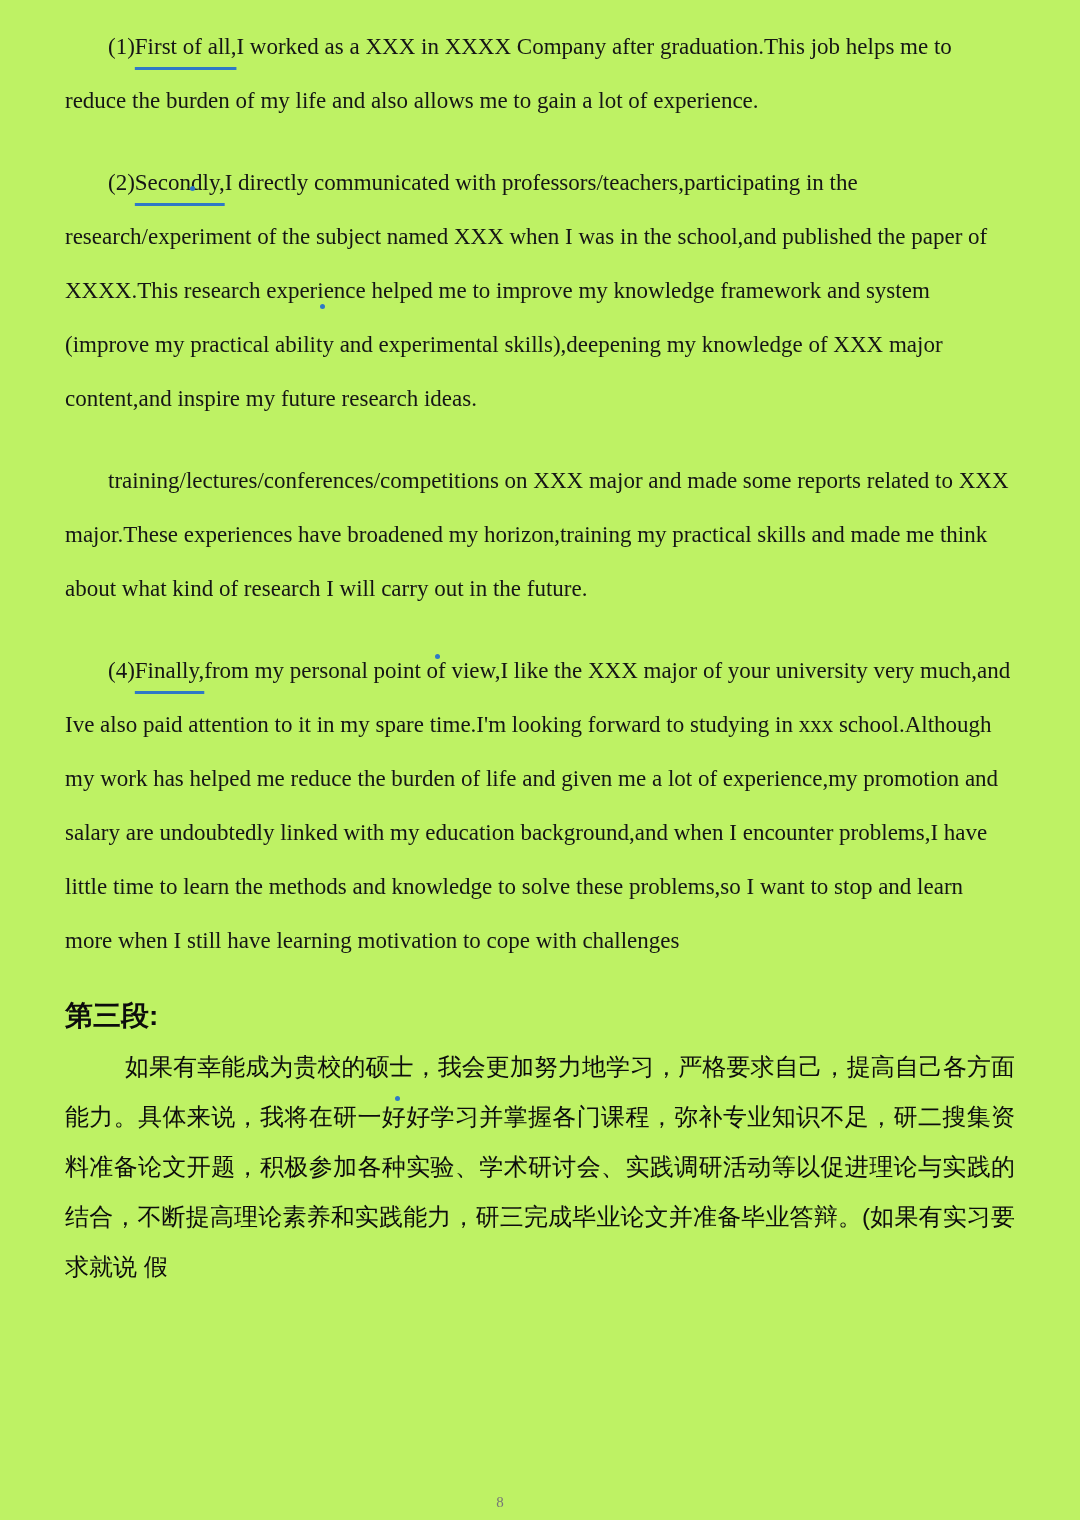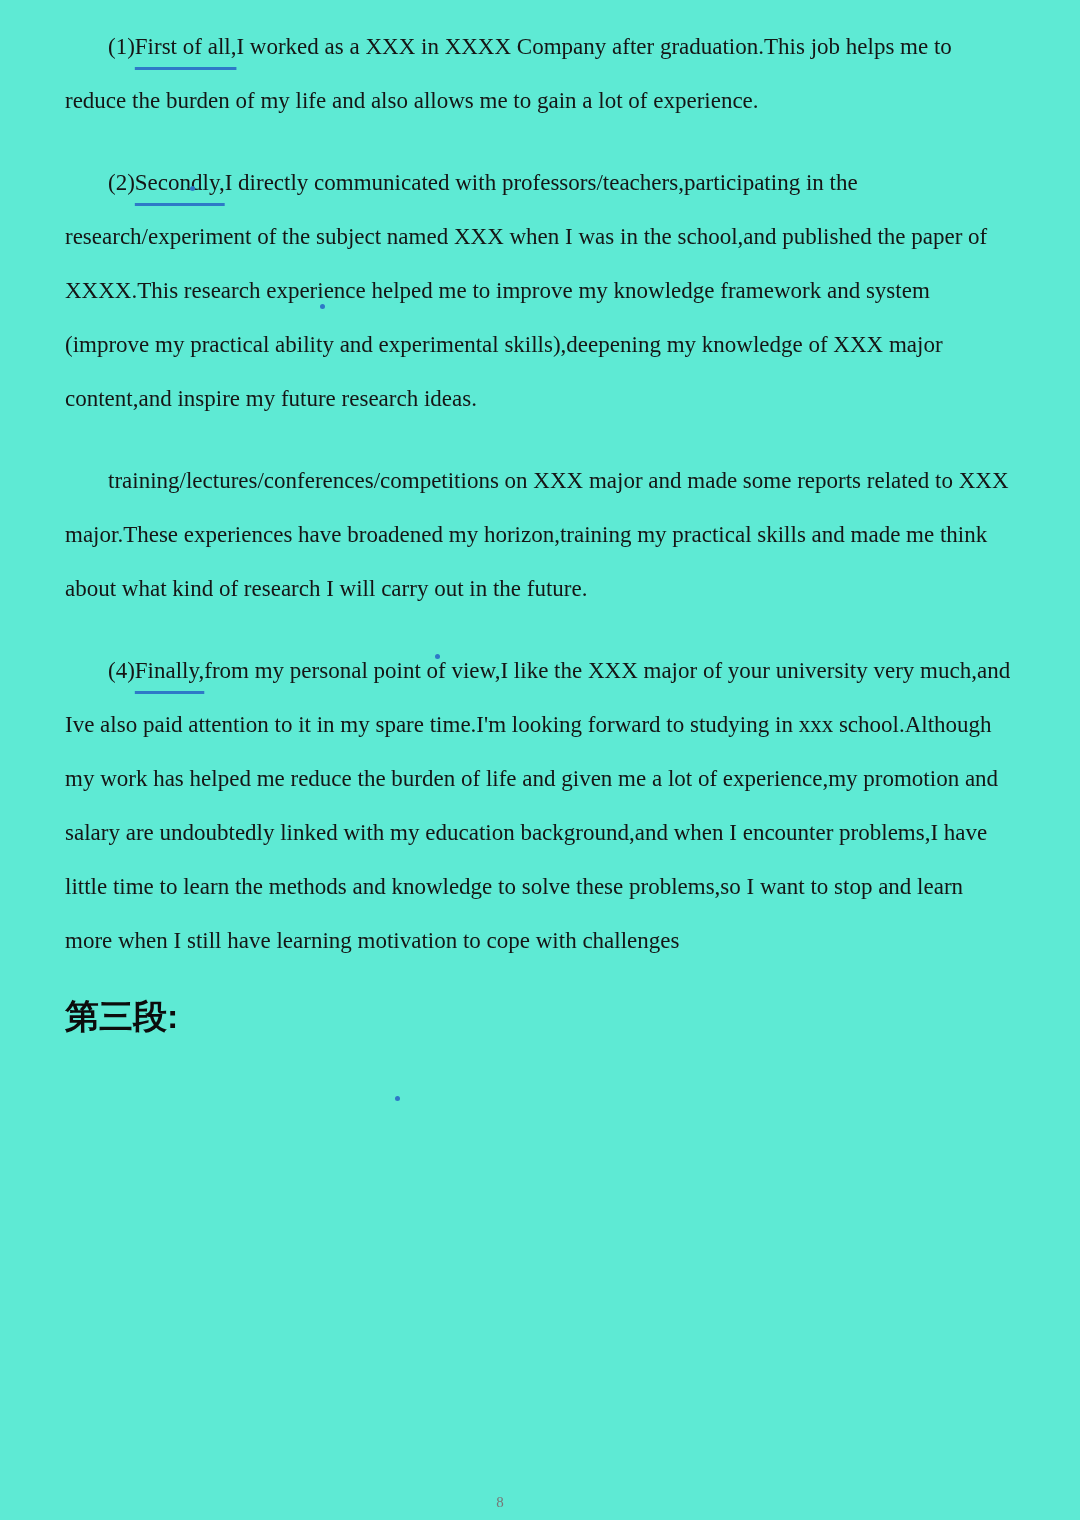--- a/index.html
+++ b/index.html
@@ -1,20 +1,20 @@
 <!DOCTYPE html>
 <html><head>
 <meta charset="utf-8">
 <style>
   html, body { margin: 0; padding: 0; background: #ffffff; }
   .page {
     position: relative;
     width: 1080px;
     height: 1520px;
-    background: #5eead4;
+    background: #bef264;
     overflow: hidden;
     font-family: "Liberation Serif", serif;
     color: #151515;
   }
   .content { padding: 20px 65px 0 65px; }
 
   .para {
     margin: 0 0 28px 0;
     font-size: 23px;
     line-height: 54px;
@@ -24,21 +24,21 @@
   .para .u {
     text-decoration: underline;
     text-decoration-color: #2e79c7;
     text-decoration-thickness: 3px;
     text-underline-offset: 13px;
   }
 
   .cn-heading {
     margin: 6px 0 6px 0;
     font-family: "Liberation Sans", sans-serif;
-    font-size: 34px;
+    font-size: 28px;
     line-height: 40px;
     font-weight: 600;
     color: #0c0c0c;
     text-indent: 0;
   }
   .cn-para {
     margin: 0;
     font-family: "Liberation Sans", sans-serif;
     font-size: 24px;
     line-height: 50px;
@@ -81,20 +81,21 @@
 
     <p class="para"><span>(2)</span><span class="u">Secondly,</span><span>I directly communicated with professors/teachers,participating in the research/experiment of the subject named XXX when I was in the school,and published the paper of XXXX.This research experience helped me to improve my knowledge framework and system (improve my practical ability and experimental skills),deepening my knowledge of XXX major content,and inspire my future research ideas.</span></p>
 
 
     <p class="para"><span>training/lectures/conferences/competitions on XXX major and made some reports related to XXX major.These experiences have broadened my horizon,training my practical skills and made me think about what kind of research I will carry out in the future.</span></p>
 
     <p class="para"><span>(4)</span><span class="u">Finally,</span><span>from my personal point of view,I like the XXX major of your university very much,and Ive also paid attention to it in my spare time.I'm looking forward to studying in xxx school.Although my work has helped me reduce the burden of life and given me a lot of experience,my promotion and salary are undoubtedly linked with my education background,and when I encounter problems,I have little time to learn the methods and knowledge to solve these problems,so I want to stop and learn more when I still have learning motivation to cope with challenges</span></p>
 
     <p class="cn-heading">第三段:</p>
 
+    <p class="cn-para">如果有幸能成为贵校的硕士，我会更加努力地学习，严格要求自己，提高自己各方面能力。具体来说，我将在研一好好学习并掌握各门课程，弥补专业知识不足，研二搜集资料准备论文开题，积极参加各种实验、学术研讨会、实践调研活动等以促进理论与实践的结合，不断提高理论素养和实践能力，研三完成毕业论文并准备毕业答辩。(如果有实习要求就说 假</p>
 
   </div>
 
   <span class="dot dot-1"></span>
   <span class="dot dot-2"></span>
   <span class="dot dot-3"></span>
   <span class="dot dot-4"></span>
 
   <div class="page-number">8</div>
 </div>

